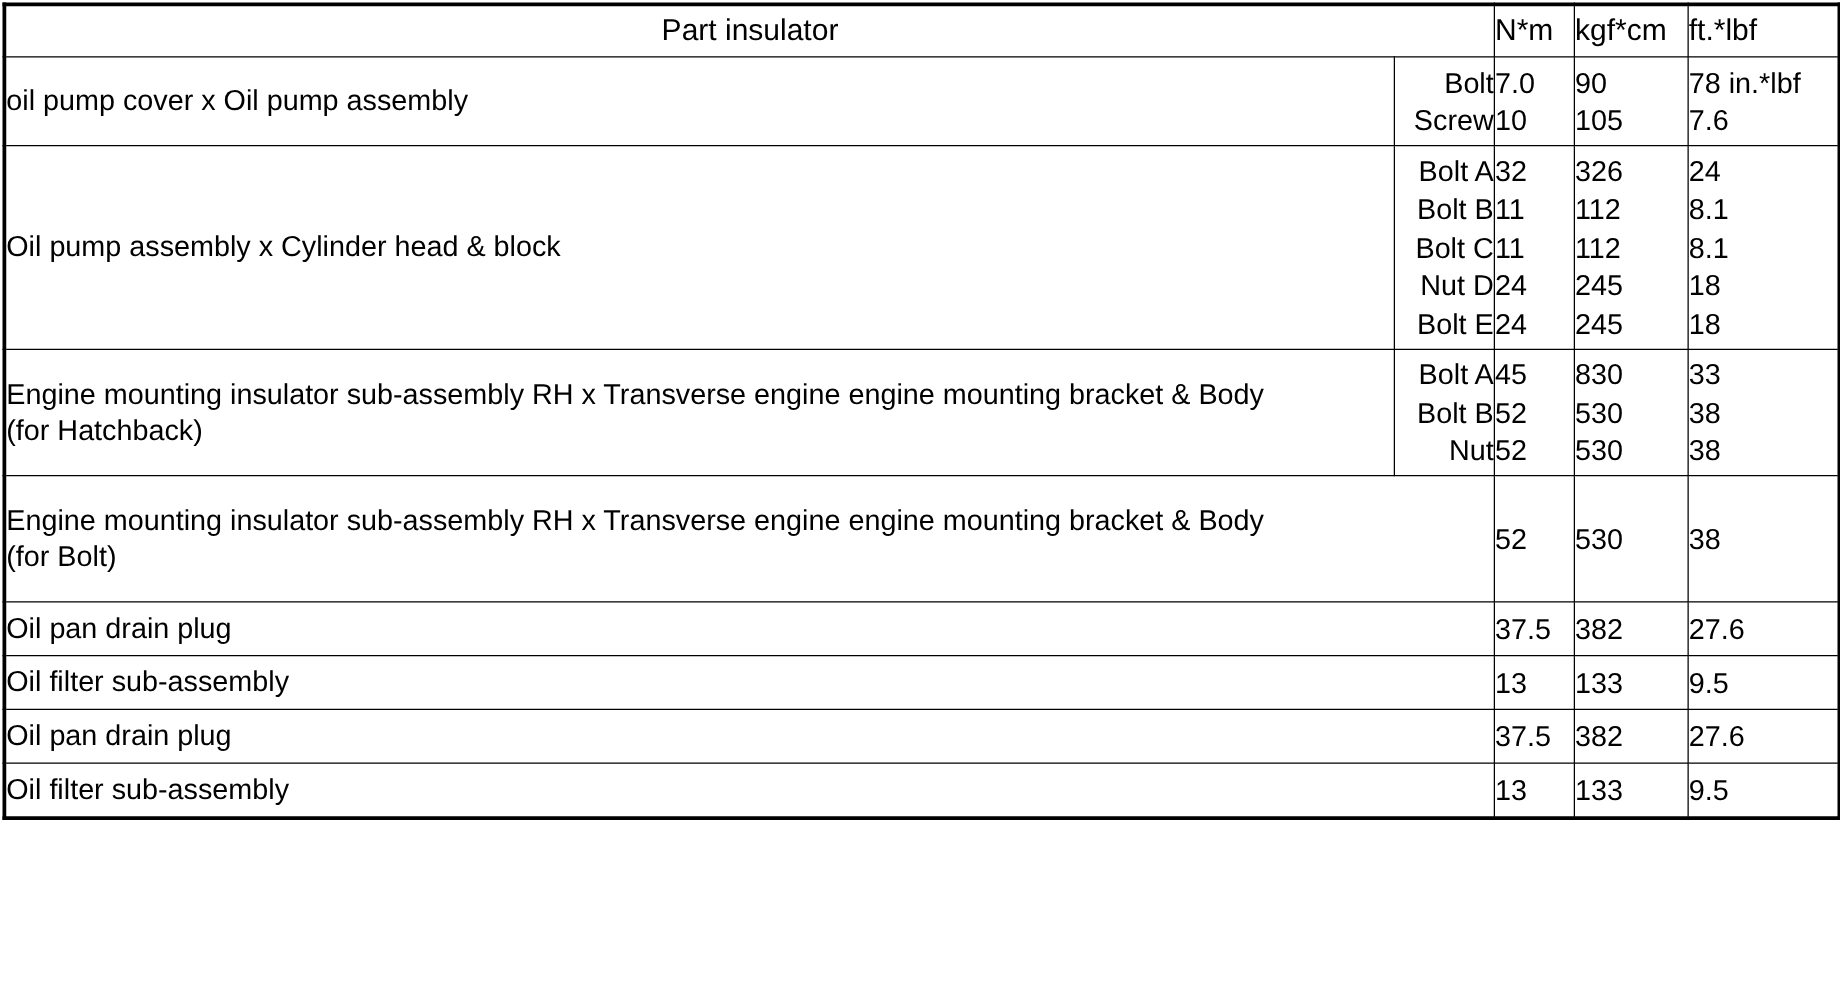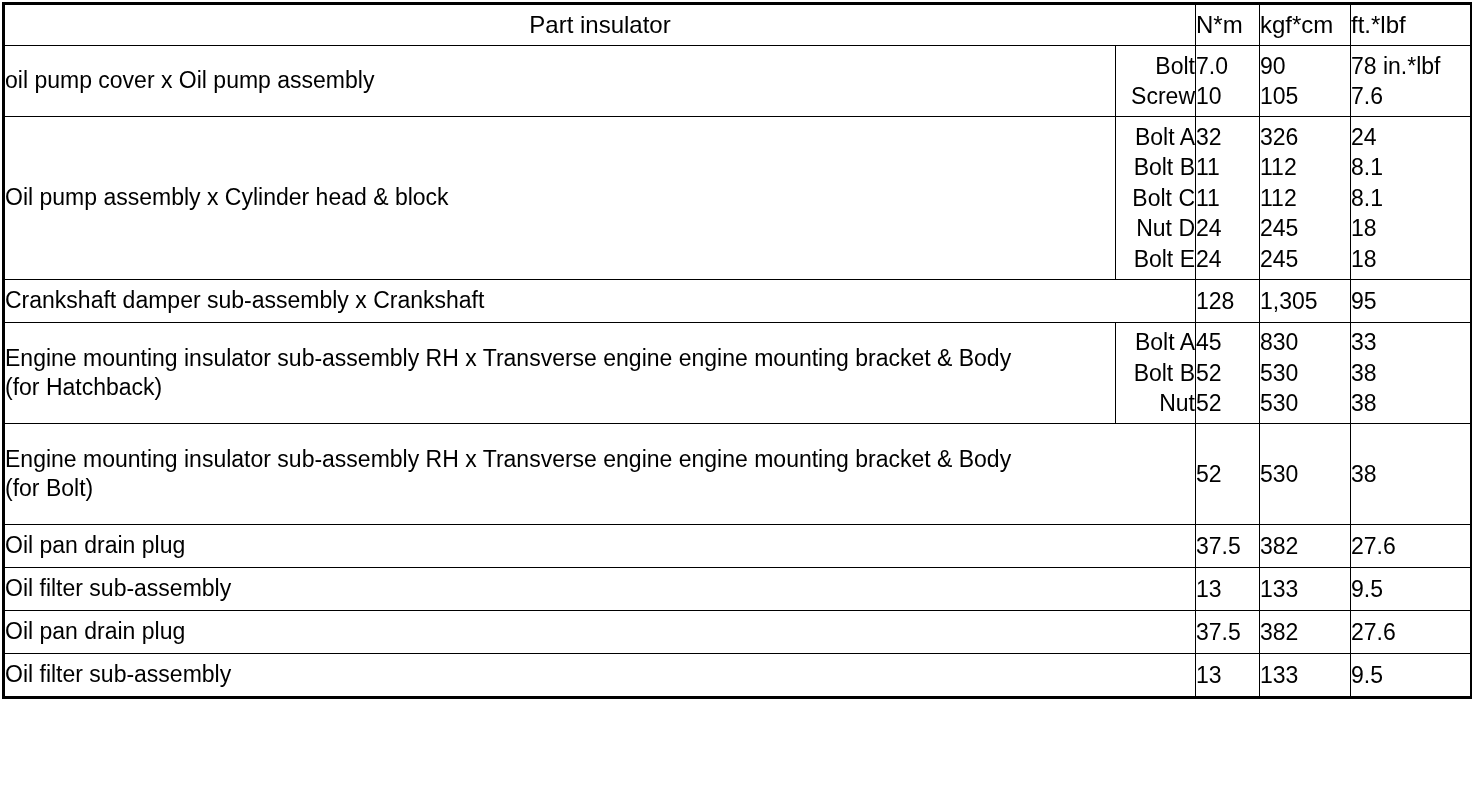--- a/index.html
+++ b/index.html
@@ -162,32 +162,20 @@
             <span class="v">245</span>
           </td>
           <td class="val">
             <span class="v">24</span>
             <span class="v">8.1</span>
             <span class="v">8.1</span>
             <span class="v">18</span>
             <span class="v">18</span>
           </td>
         </tr>
-        <tr class="r-single sep-top">
-          <td class="part" colspan="2"><span>Crankshaft damper sub-assembly x Crankshaft</span></td>
-          <td class="val">
-            <span class="v">128</span>
-          </td>
-          <td class="val">
-            <span class="v">1,305</span>
-          </td>
-          <td class="val">
-            <span class="v">95</span>
-          </td>
-        </tr>
         <tr class="r-three sep-top">
           <td class="part"><span>Engine mounting insulator sub-assembly RH x Transverse engine engine mounting bracket &amp; Body</span><span class="l2">(for Hatchback)</span></td>
           <td class="sublabels">
             <span class="sl">Bolt A</span>
             <span class="sl">Bolt B</span>
             <span class="sl">Nut</span>
           </td>
           <td class="val">
             <span class="v">45</span>
             <span class="v">52</span>

